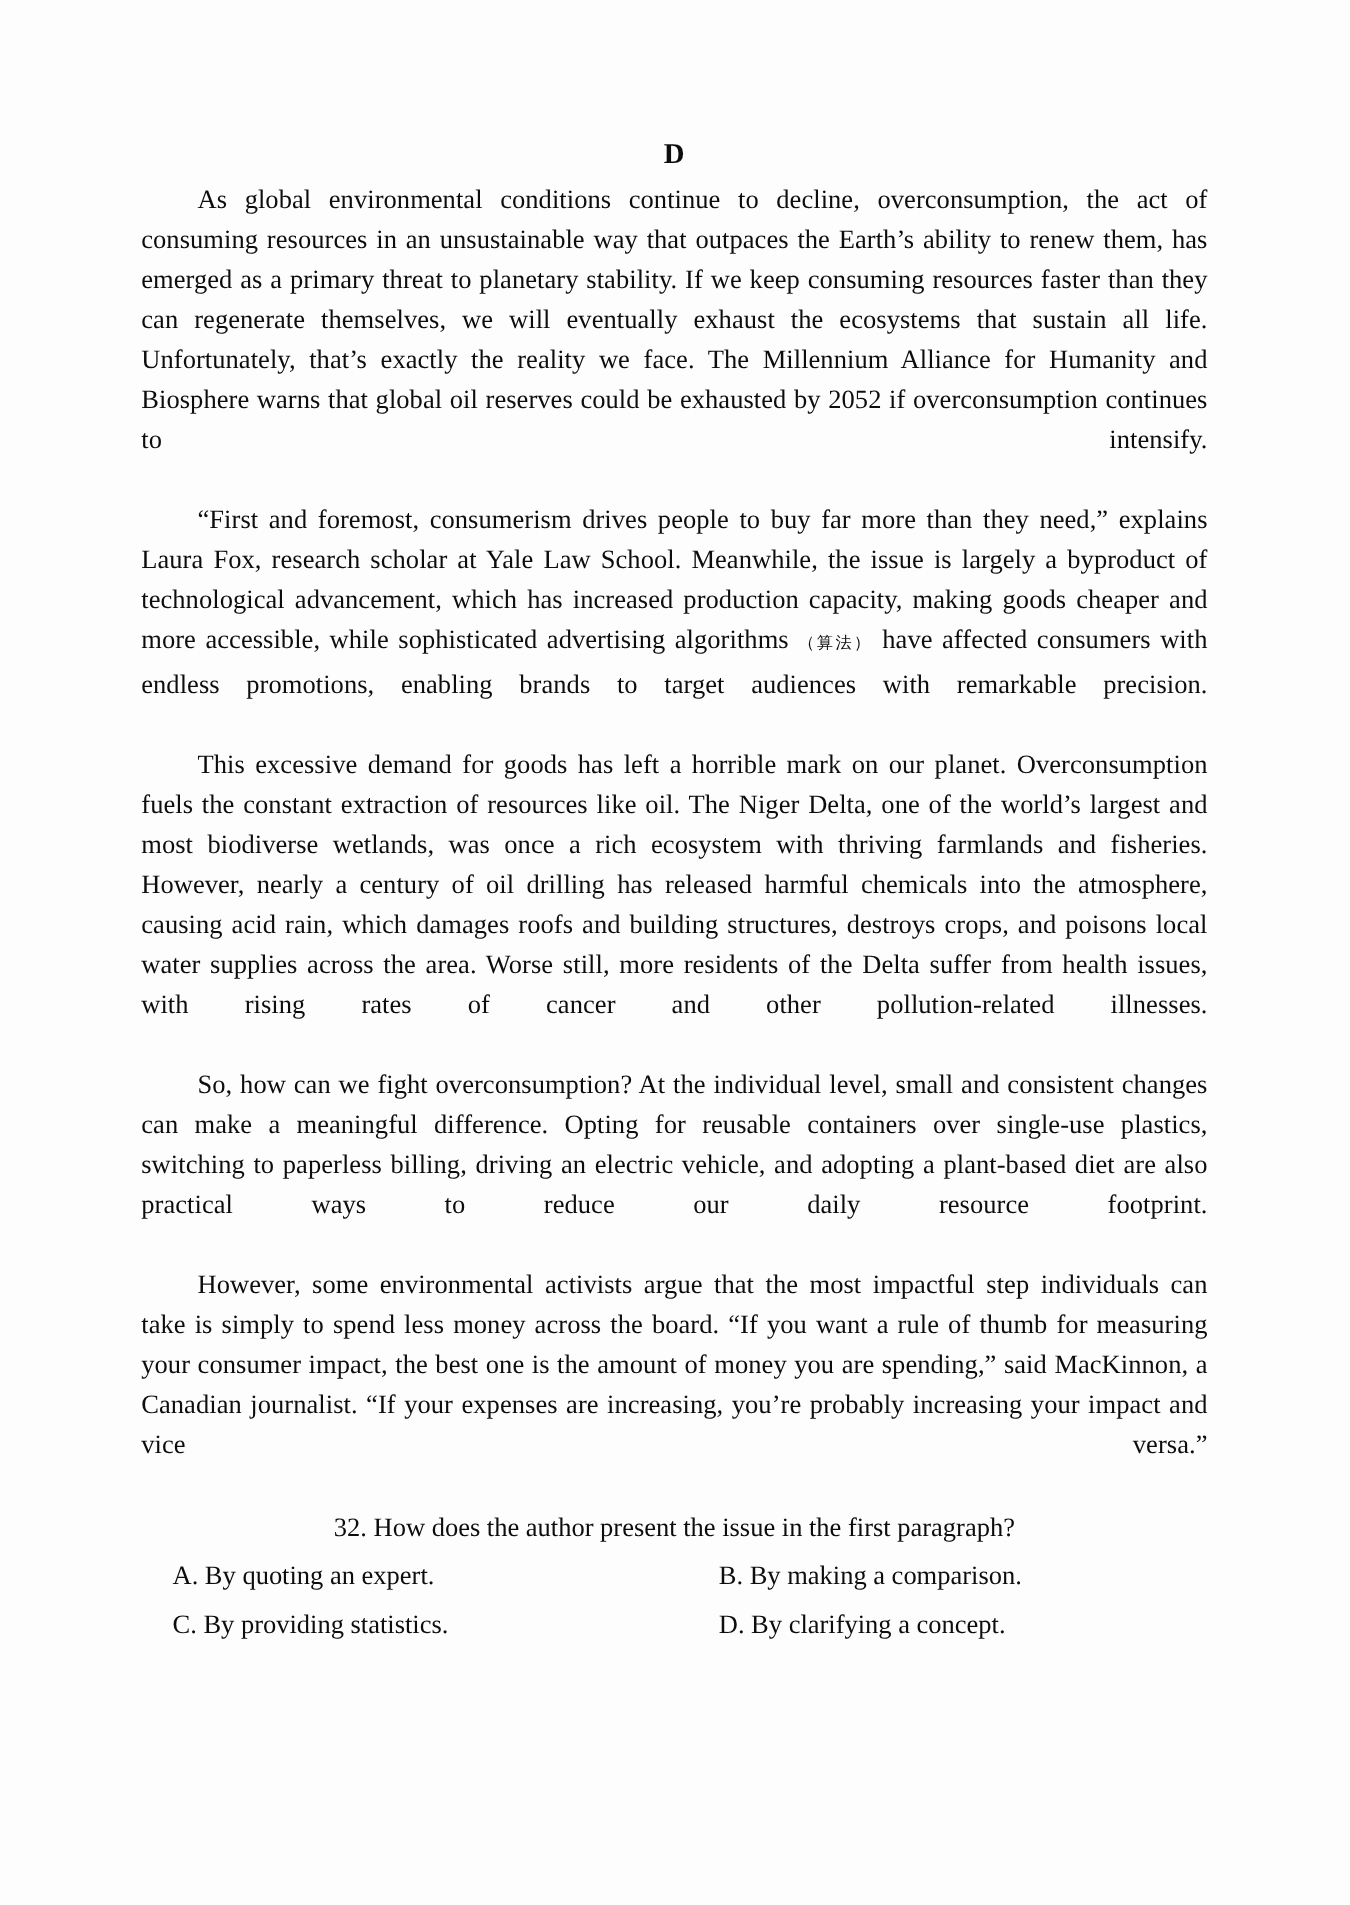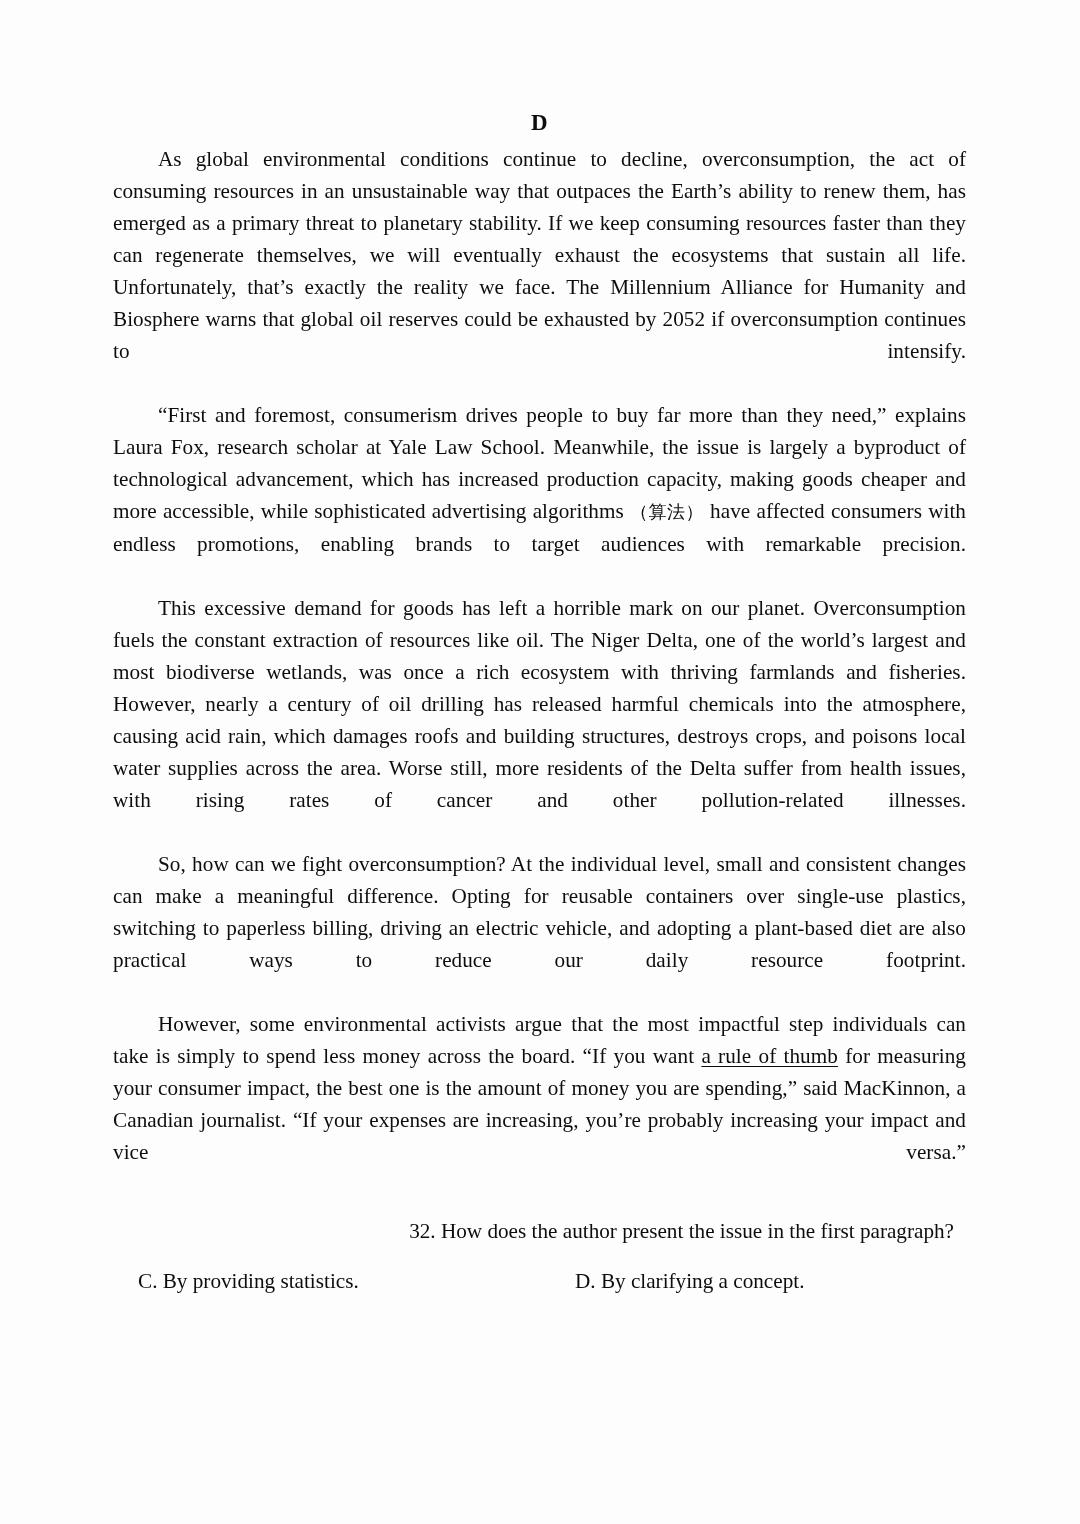--- a/index.html
+++ b/index.html
@@ -55,35 +55,34 @@
 
   
   .para::after {
     content: "";
     display: inline-block;
     width: 100%;
   }
 
   .cjk {
     font-family: "DejaVu Sans", "Liberation Sans", sans-serif;
-    font-size: 18px;
+    font-size: 13px;
   }
 
   .underlined {
-    text-decoration: underline;
     text-underline-offset: 3px;
     text-decoration-thickness: 1.4px;
   }
 
   .question {
-    margin: 12px;
+    margin: 0;
     font-size: 21.2px;
     line-height: 38.6px;
     text-indent: 0;
-    text-align: right;
+    text-align: center;
   }
 
   .options {
     margin: 0;
     padding: 0;
     list-style: none;
   }
 
   .option-row {
     display: flex;
@@ -118,19 +117,23 @@
     <p class="para">This excessive demand for goods has left a horrible mark on our planet. Overconsumption fuels the constant extraction of resources like oil. The Niger Delta, one of the world’s largest and most biodiverse wetlands, was once a rich ecosystem with thriving farmlands and fisheries. However, nearly a century of oil drilling has released harmful chemicals into the atmosphere, causing acid rain, which damages roofs and building structures, destroys crops, and poisons local water supplies across the area. Worse still, more residents of the Delta suffer from health issues, with rising rates of cancer and other pollution-related illnesses.</p>
 
     <p class="para">So, how can we fight overconsumption? At the individual level, small and consistent changes can make a meaningful difference. Opting for reusable containers over single-use plastics, switching to paperless billing, driving an electric vehicle, and adopting a plant-based diet are also practical ways to reduce our daily resource footprint.</p>
 
     <p class="para"><span>However, some environmental activists argue that the most impactful step individuals can take is simply to spend less money across the board. “If you want </span><span class="underlined">a rule of thumb</span><span> for measuring your consumer impact, the best one is the amount of money you are spending,” said MacKinnon, a Canadian journalist. “If your expenses are increasing, you’re probably increasing your impact and vice versa.”</span></p>
 
     <p class="question">32. How does the author present the issue in the first paragraph?</p>
 
     <ul class="options">
       <li class="option-row">
+        <span class="option-col-a">A. By quoting an expert.</span>
+        <span class="option-col-b">B. By making a comparison.</span>
+      </li>
+      <li class="option-row">
         <span class="option-col-a">C. By providing statistics.</span>
         <span class="option-col-b">D. By clarifying a concept.</span>
       </li>
     </ul>
 
   </div>
 </div>
 
 </body></html>

